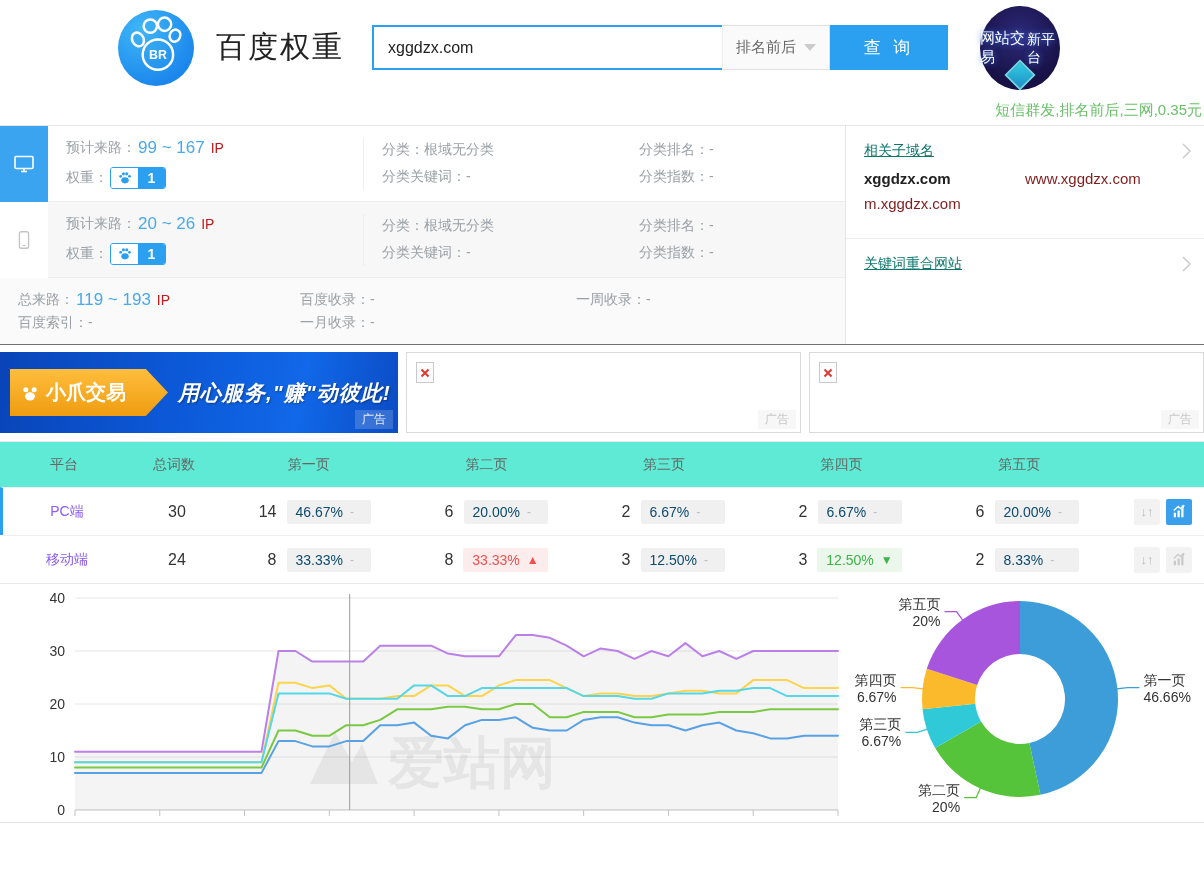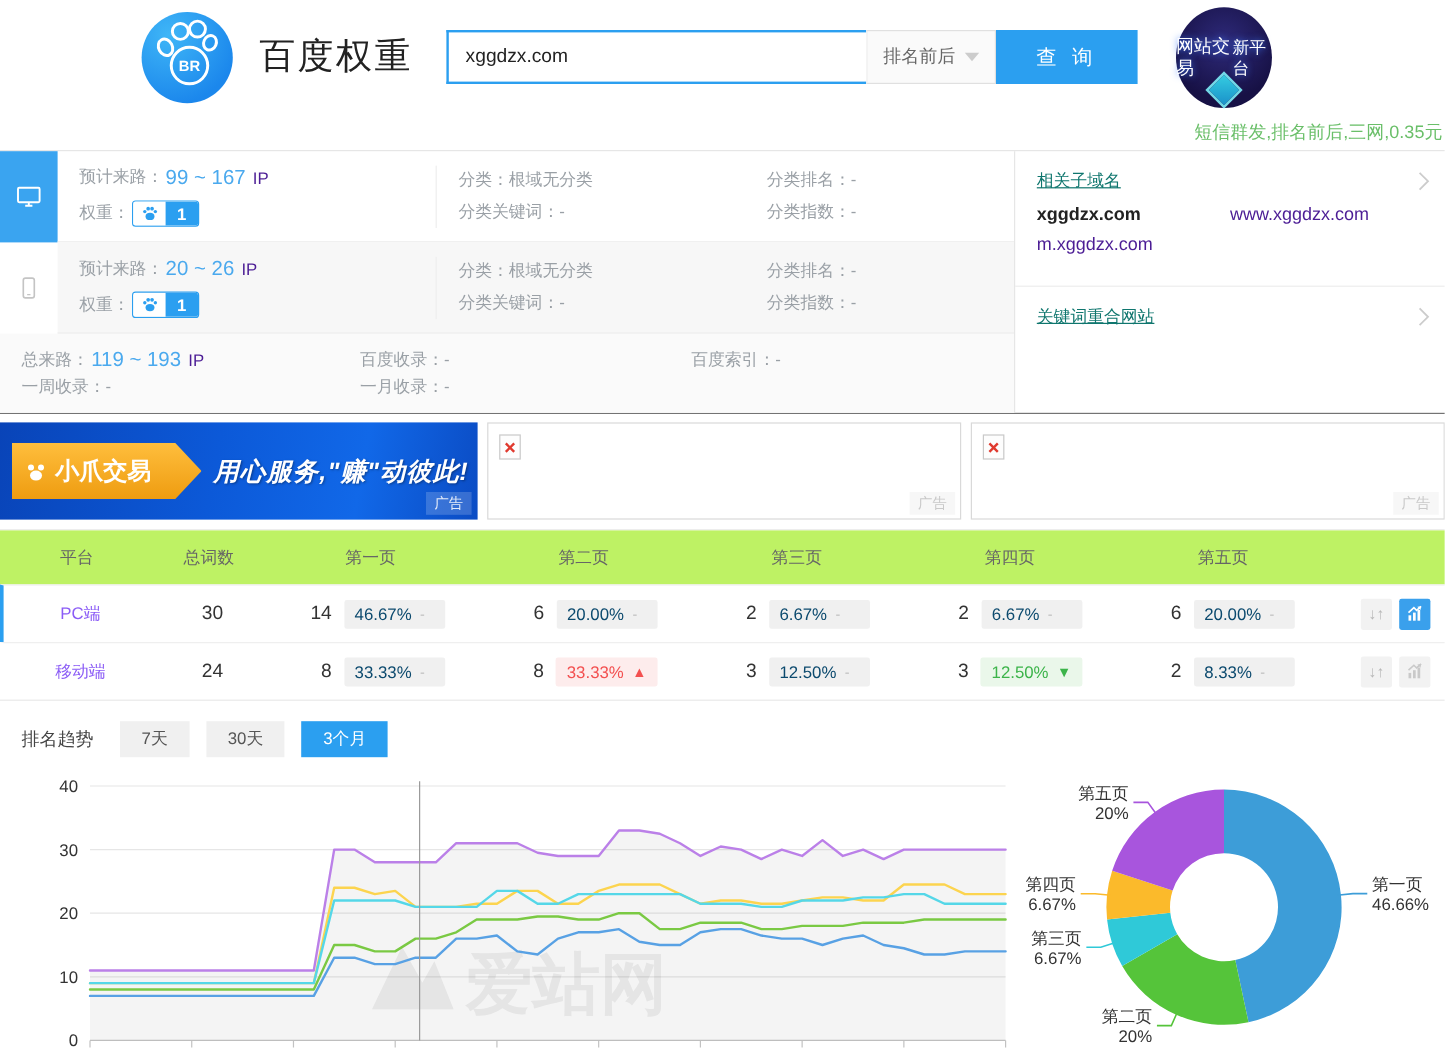--- a/index.html
+++ b/index.html
@@ -45,37 +45,37 @@
   .device-cell { height: 76px; display:flex; align-items:center; justify-content:center; }
   .device-cell.active { background: #3aa4f0; }
   .rows-col { flex: 1; }
   .stat-row { height: 76px; display: grid; grid-template-columns: 315px 258px 1fr;
     align-items: center; border-bottom: 1px solid #ededed; }
   .stat-row.gray { background: #f7f7f7; }
   .stat-cell { padding-left: 18px; display:flex; flex-direction:column; gap: 9px; }
   .stat-cell.sep { border-left: 1px solid #eee; height: 52px; justify-content: center; }
   .stat-line { color:#9aa0a6; font-size: 14px; display:flex; align-items:center; }
   .stat-line .blue-num { color:#4aa9ee; font-size: 17px; margin: 0 2px; }
-  .stat-line .unit { color:#4c1d95; margin-left: 4px; }
+  .stat-line .unit { color:#b91c1c; margin-left: 4px; }
   .weight-badge { display:inline-flex; height: 22px; margin-left: 2px; border-radius: 3px; overflow: hidden;
     border: 1px solid #2b9ff0; }
   .wb-left { width: 27px; background:#fff; display:flex; align-items:center; justify-content:center; }
   .wb-right { width: 27px; background:#2b9ff0; color:#fff; font-size: 14px; font-weight: bold;
     display:flex; align-items:center; justify-content:center; }
   .totals-row { height: 66px; background:#fafafa; display:grid;
     grid-template-columns: 282px 276px 1fr; grid-template-rows: 1fr 1fr; padding: 10px 0 10px 18px; }
   .totals-row .stat-line { align-items: center; }
   .stats-right { width: 359px; border-left: 1px solid #e6e6e6; }
   .panel-box { position: relative; padding: 16px 18px; }
   .panel-box.first { height: 113px; border-bottom: 1px solid #ededed; }
   .panel-box.second { height: 104px; }
   .panel-title { color:#0f766e; font-size: 14px; text-decoration: underline; }
   .panel-arrow { position:absolute; right: 10px; top: 14px; cursor: pointer; }
   .domain-grid { margin-top: 10px; display:grid; grid-template-columns: 1fr 1fr; row-gap: 8px; }
-  .domain { font-size: 15px; color:#4c1d95; }
+  .domain { font-size: 15px; color:#7f1d1d; }
   .domain.main { font-weight: bold; color:#222; }
 
   
   .ads-row { display:flex; gap: 8px; margin-top: 7px; height: 81px; }
   .banner { width: 398px; position: relative; overflow:hidden; cursor:pointer;
     background: linear-gradient(100deg, #0944b8 0%, #0c59d8 45%, #1168e8 75%, #0b4cc4 100%); }
   .ribbon { position:absolute; left: 10px; top: 17px; height: 47px; width: 158px;
     background: linear-gradient(180deg,#ffbe3d,#ee9c10);
     clip-path: polygon(0 0, 86% 0, 100% 50%, 86% 100%, 0 100%);
     display:flex; align-items:center; padding-left: 10px; gap: 6px; }
@@ -87,21 +87,21 @@
     background: rgba(255,255,255,.18); padding: 1px 7px; }
   .ad-ph { flex: 1; border: 1px solid #d9d9d9; background:#fff; position:relative; cursor:pointer; }
   .broken-img { position:absolute; left: 9px; top: 9px; width: 18px; height: 21px;
     border: 1px solid #c9c9c9; background:#fdfdfd; display:flex; align-items:center; justify-content:center; }
   .ad-tag-light { position:absolute; right: 4px; bottom: 3px; font-size: 12px; color:#c9c9c9;
     background: rgba(0,0,0,.03); padding: 1px 7px; }
 
   
   .kw-table { margin-top: 8px; border-top: 1px solid #e9e9e9; border-bottom: 1px solid #e9e9e9; }
   .kw-row { display:grid; grid-template-columns: 128px 92px repeat(5, 1fr) 96px; align-items:center; }
-  .kw-head { background:#bef264; height: 45px; color:#666; }
+  .kw-head { background:#5eead4; height: 45px; color:#666; }
   .kw-head > div { text-align:center; font-size: 14px; }
   .kw-body { height: 48px; border-top: 1px solid #efefef; border-left: 3px solid transparent; }
   .kw-body.active { border-left-color: #2b9ff0; }
   .kw-platform { text-align:center; color:#8b5cf6; font-size: 14px; }
   .kw-total { text-align:center; color:#333; font-size: 16px; }
   .page-cell { display:flex; align-items:center; justify-content:center; gap: 10px; }
   .page-count { width: 24px; text-align:right; font-size: 16px; color:#333; }
   .pct-badge { display:inline-flex; align-items:center; gap: 7px; background:#f0f0f0;
     padding: 4px 9px; border-radius: 2px; font-size: 14px; min-width: 84px; }
   .pct-badge .pct { color:#0c4a6e; }
@@ -255,22 +255,22 @@
         </div>
       </div>
 
       <div class="totals-row">
         <div class="stat-line">
           <span>总来路：</span>
           <span class="blue-num">119 ~ 193</span>
           <span class="unit">IP</span>
         </div>
         <div class="stat-line">百度收录：-</div>
+        <div class="stat-line">一周收录：-</div>
         <div class="stat-line">百度索引：-</div>
-        <div class="stat-line">一周收录：-</div>
         <div class="stat-line">一月收录：-</div>
       </div>
     </div>
 
     <div class="stats-right">
       <div class="panel-box first">
         <div class="panel-title">相关子域名</div>
         <span class="panel-arrow">
           <svg width="16" height="22" viewBox="0 0 16 22">
               <polyline points="5,4 12,11 5,18" fill="none" stroke="#ccc" stroke-width="1.5"></polyline>
@@ -434,26 +434,20 @@
               <rect x="10" y="10" width="3" height="9" class="cf" fill="#c9c9c9"></rect>
               <rect x="15" y="7" width="3" height="12" class="cf" fill="#c9c9c9"></rect>
             <polyline points="5,10 11,4.5 14,7.5 19,3" fill="none" class="cs" stroke-width="1.8" stroke="#c9c9c9"></polyline>
             <polygon points="19,3 14.8,3.6 18.4,7.2" class="cf" fill="#c9c9c9"></polygon>
           </svg>
         </button>
       </div>
     </div>
   </div>
 
-  <div class="trend-bar">
-    <span class="trend-label">排名趋势</span>
-    <button class="trend-tab">7天</button>
-    <button class="trend-tab">30天</button>
-    <button class="trend-tab active">3个月</button>
-  </div>
 
   <div class="charts">
     <div class="line-chart-wrap">
       <svg id="line-chart-svg" width="845" height="238" viewBox="0 0 845 238">
           <line x1="75" y1="226" x2="838" y2="226" stroke="#c2c2c2" stroke-width="1"></line>
           <text x="65" y="231" text-anchor="end" font-size="14" fill="#333">0</text>
           <line x1="75" y1="173" x2="838" y2="173" stroke="#e6e6e6" stroke-width="1"></line>
           <text x="65" y="178" text-anchor="end" font-size="14" fill="#333">10</text>
           <line x1="75" y1="120" x2="838" y2="120" stroke="#e6e6e6" stroke-width="1"></line>
           <text x="65" y="125" text-anchor="end" font-size="14" fill="#333">20</text>

